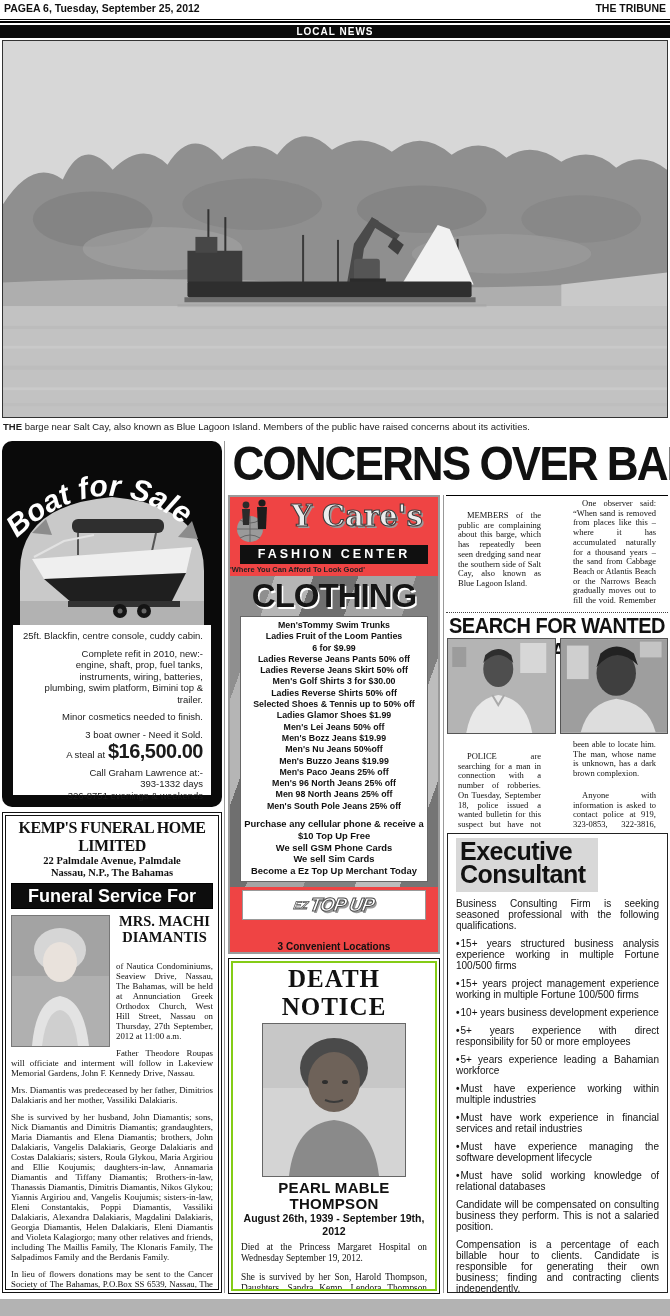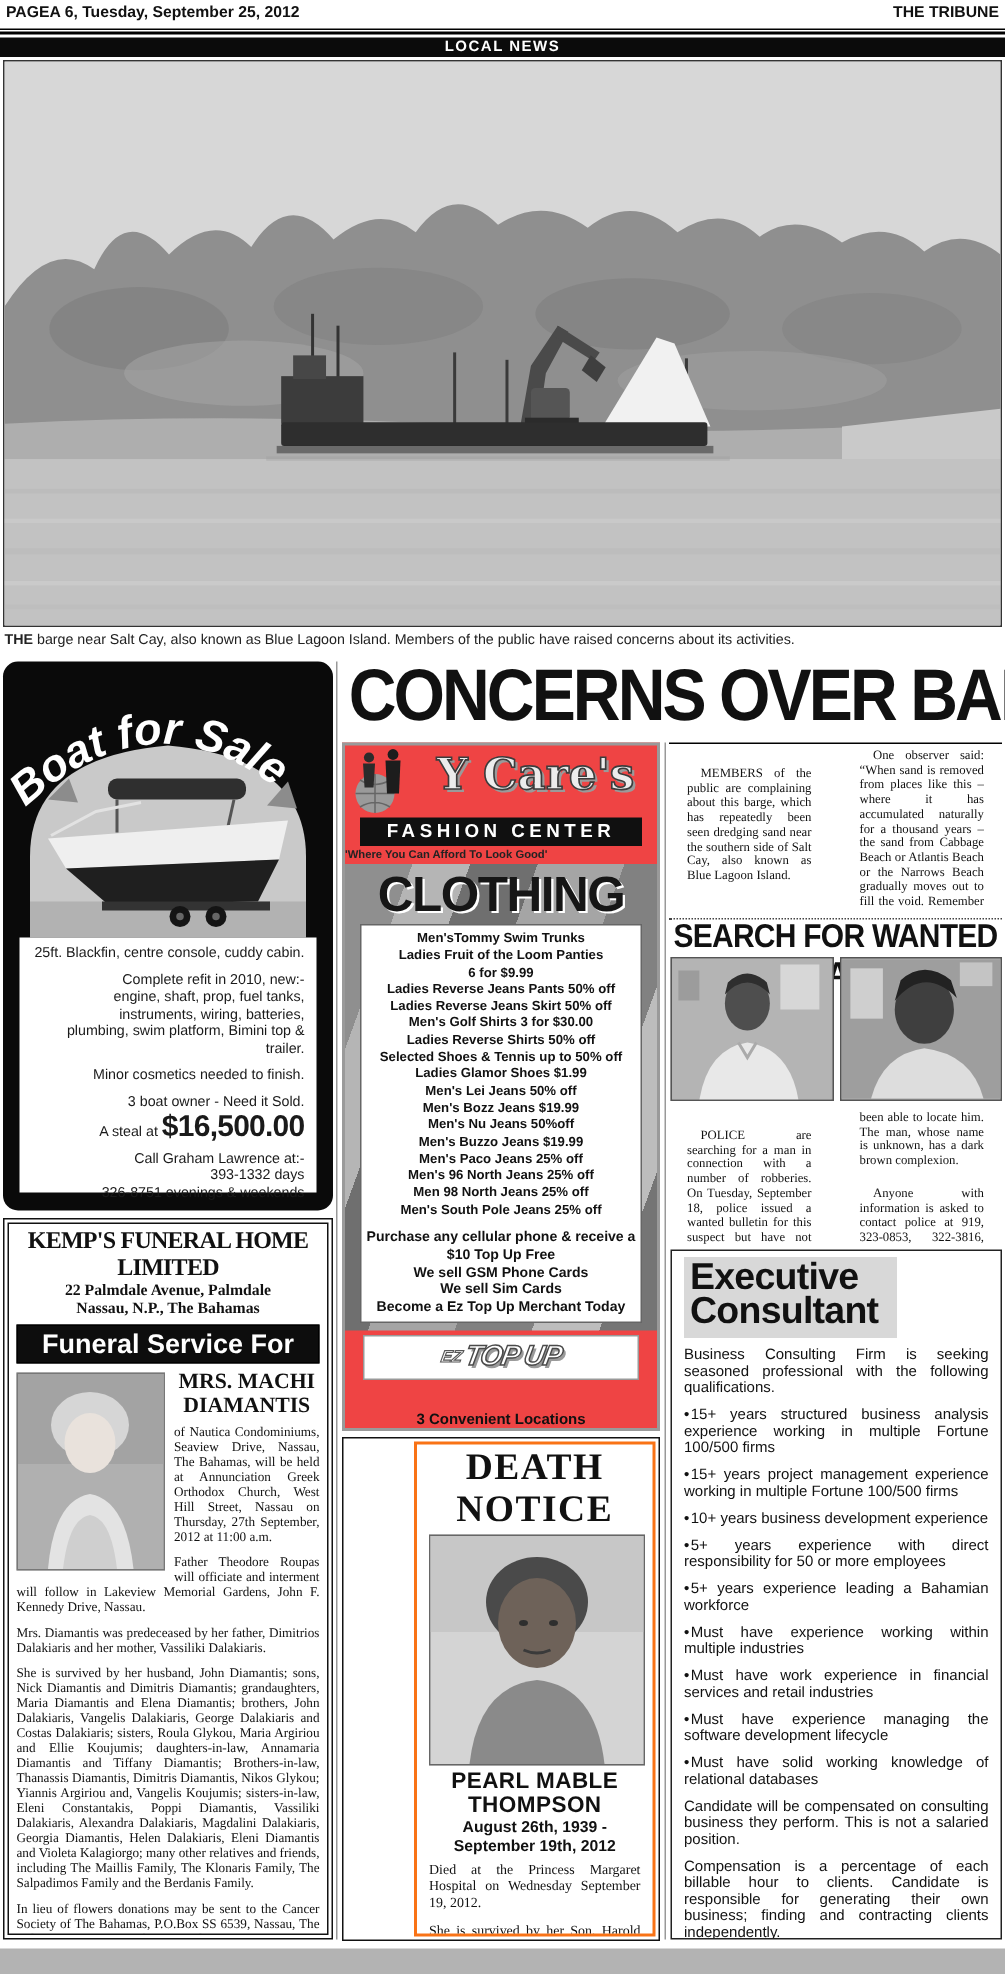--- a/index.html
+++ b/index.html
@@ -41,21 +41,21 @@
   
   .kemp-ad{position:absolute;top:812px;left:2px;width:220px;height:481px;background:#fff;
            border:4px double #111;box-sizing:border-box;padding:3px 5px;overflow:hidden;
            font-family:"Liberation Serif",serif;}
   .kemp-title{font-size:16px;font-weight:bold;text-align:center;letter-spacing:-.5px;line-height:18px;}
   .kemp-addr{font-size:10.5px;font-weight:bold;text-align:center;line-height:12px;}
   .kemp-banner{margin:4px 0;background:#0d0d0d;border:1px solid #000;color:#fff;text-align:center;
                font-family:"Liberation Sans",sans-serif;font-size:18px;font-weight:bold;line-height:24px;}
   .kemp-photo{float:left;width:97px;height:130px;margin:2px 6px 2px 0;border:1px solid #777;background:#b9b9b9;}
   .kemp-photo svg{display:block;width:100%;height:100%;}
-  .kemp-name{font-size:14.5px;font-weight:bold;text-align:center;line-height:16px;margin:2px 0 4px 0;}
+  .kemp-name{font-size:14.5px;font-weight:bold;text-align:center;line-height:16px;margin:2px 0 16px 0;}
   .kemp-body{font-size:8.8px;line-height:10px;text-align:justify;}
   .kemp-body p{margin:0 0 7px 0;}
   
   .ycare-ad{position:absolute;top:495px;left:228px;width:212px;height:459px;background:#ef4444;
             border:2px solid #9a9a9a;box-sizing:border-box;overflow:hidden;}
   .yc-top{position:relative;height:48px;}
   .yc-figures{position:absolute;left:4px;top:2px;}
   .yc-brand{position:absolute;left:48px;top:2px;width:158px;text-align:center;
             font-family:"DejaVu Serif",serif;font-weight:bold;font-size:29px;color:#ececec;
             -webkit-text-stroke:1.1px #3c3c3c;text-shadow:2px 2px 0 #9a9a9a;}
@@ -75,22 +75,22 @@
   .yc-ez{font-style:italic;font-weight:900;font-size:11px;color:#fff;-webkit-text-stroke:.8px #555;
          margin-right:2px;transform:skewX(-10deg);}
   .yc-topup-main{font-style:italic;font-weight:900;font-size:19px;letter-spacing:-1px;color:#fff;
                  -webkit-text-stroke:1px #4a4a4a;text-shadow:2px 2px 0 #9a9a9a;transform:skewX(-10deg);}
   .yc-loc-head{font-size:10px;font-weight:900;text-align:center;line-height:13px;margin-top:20px;}
   .yc-locs{display:grid;grid-template-columns:1fr 1fr 1fr;gap:2px;padding:0 4px;}
   .yc-locs div{font-size:6.3px;line-height:7.6px;text-align:center;color:#222;}
   
   .death-ad{position:absolute;top:958px;left:228px;width:212px;height:336px;background:#fff;
             border:1px solid #111;box-sizing:border-box;}
-  .death-inner{position:absolute;inset:2px;border:2px solid #f97316;padding:2px 8px;overflow:hidden;
-               font-family:"Liberation Serif",serif;margin-left:45px;}
+  .death-inner{position:absolute;inset:2px;border:2px solid #84cc16;padding:2px 8px;overflow:hidden;
+               font-family:"Liberation Serif",serif;}
   .death-head{font-size:25px;font-weight:bold;letter-spacing:1px;text-align:center;line-height:28px;}
   .death-photo{width:142px;height:152px;margin:2px auto 3px auto;border:1px solid #666;background:#cfcfcf;}
   .death-photo svg{display:block;width:100%;height:100%;}
   .death-name{font-family:"Liberation Sans",sans-serif;font-size:15px;font-weight:800;
               text-align:center;letter-spacing:.3px;line-height:16px;}
   .death-dates{font-family:"Liberation Sans",sans-serif;font-size:10.5px;font-weight:bold;
                text-align:center;line-height:13px;margin-bottom:4px;}
   .death-body{font-size:9.3px;line-height:11px;text-align:justify;}
   .death-body p{margin:0 0 8px 0;}
   

